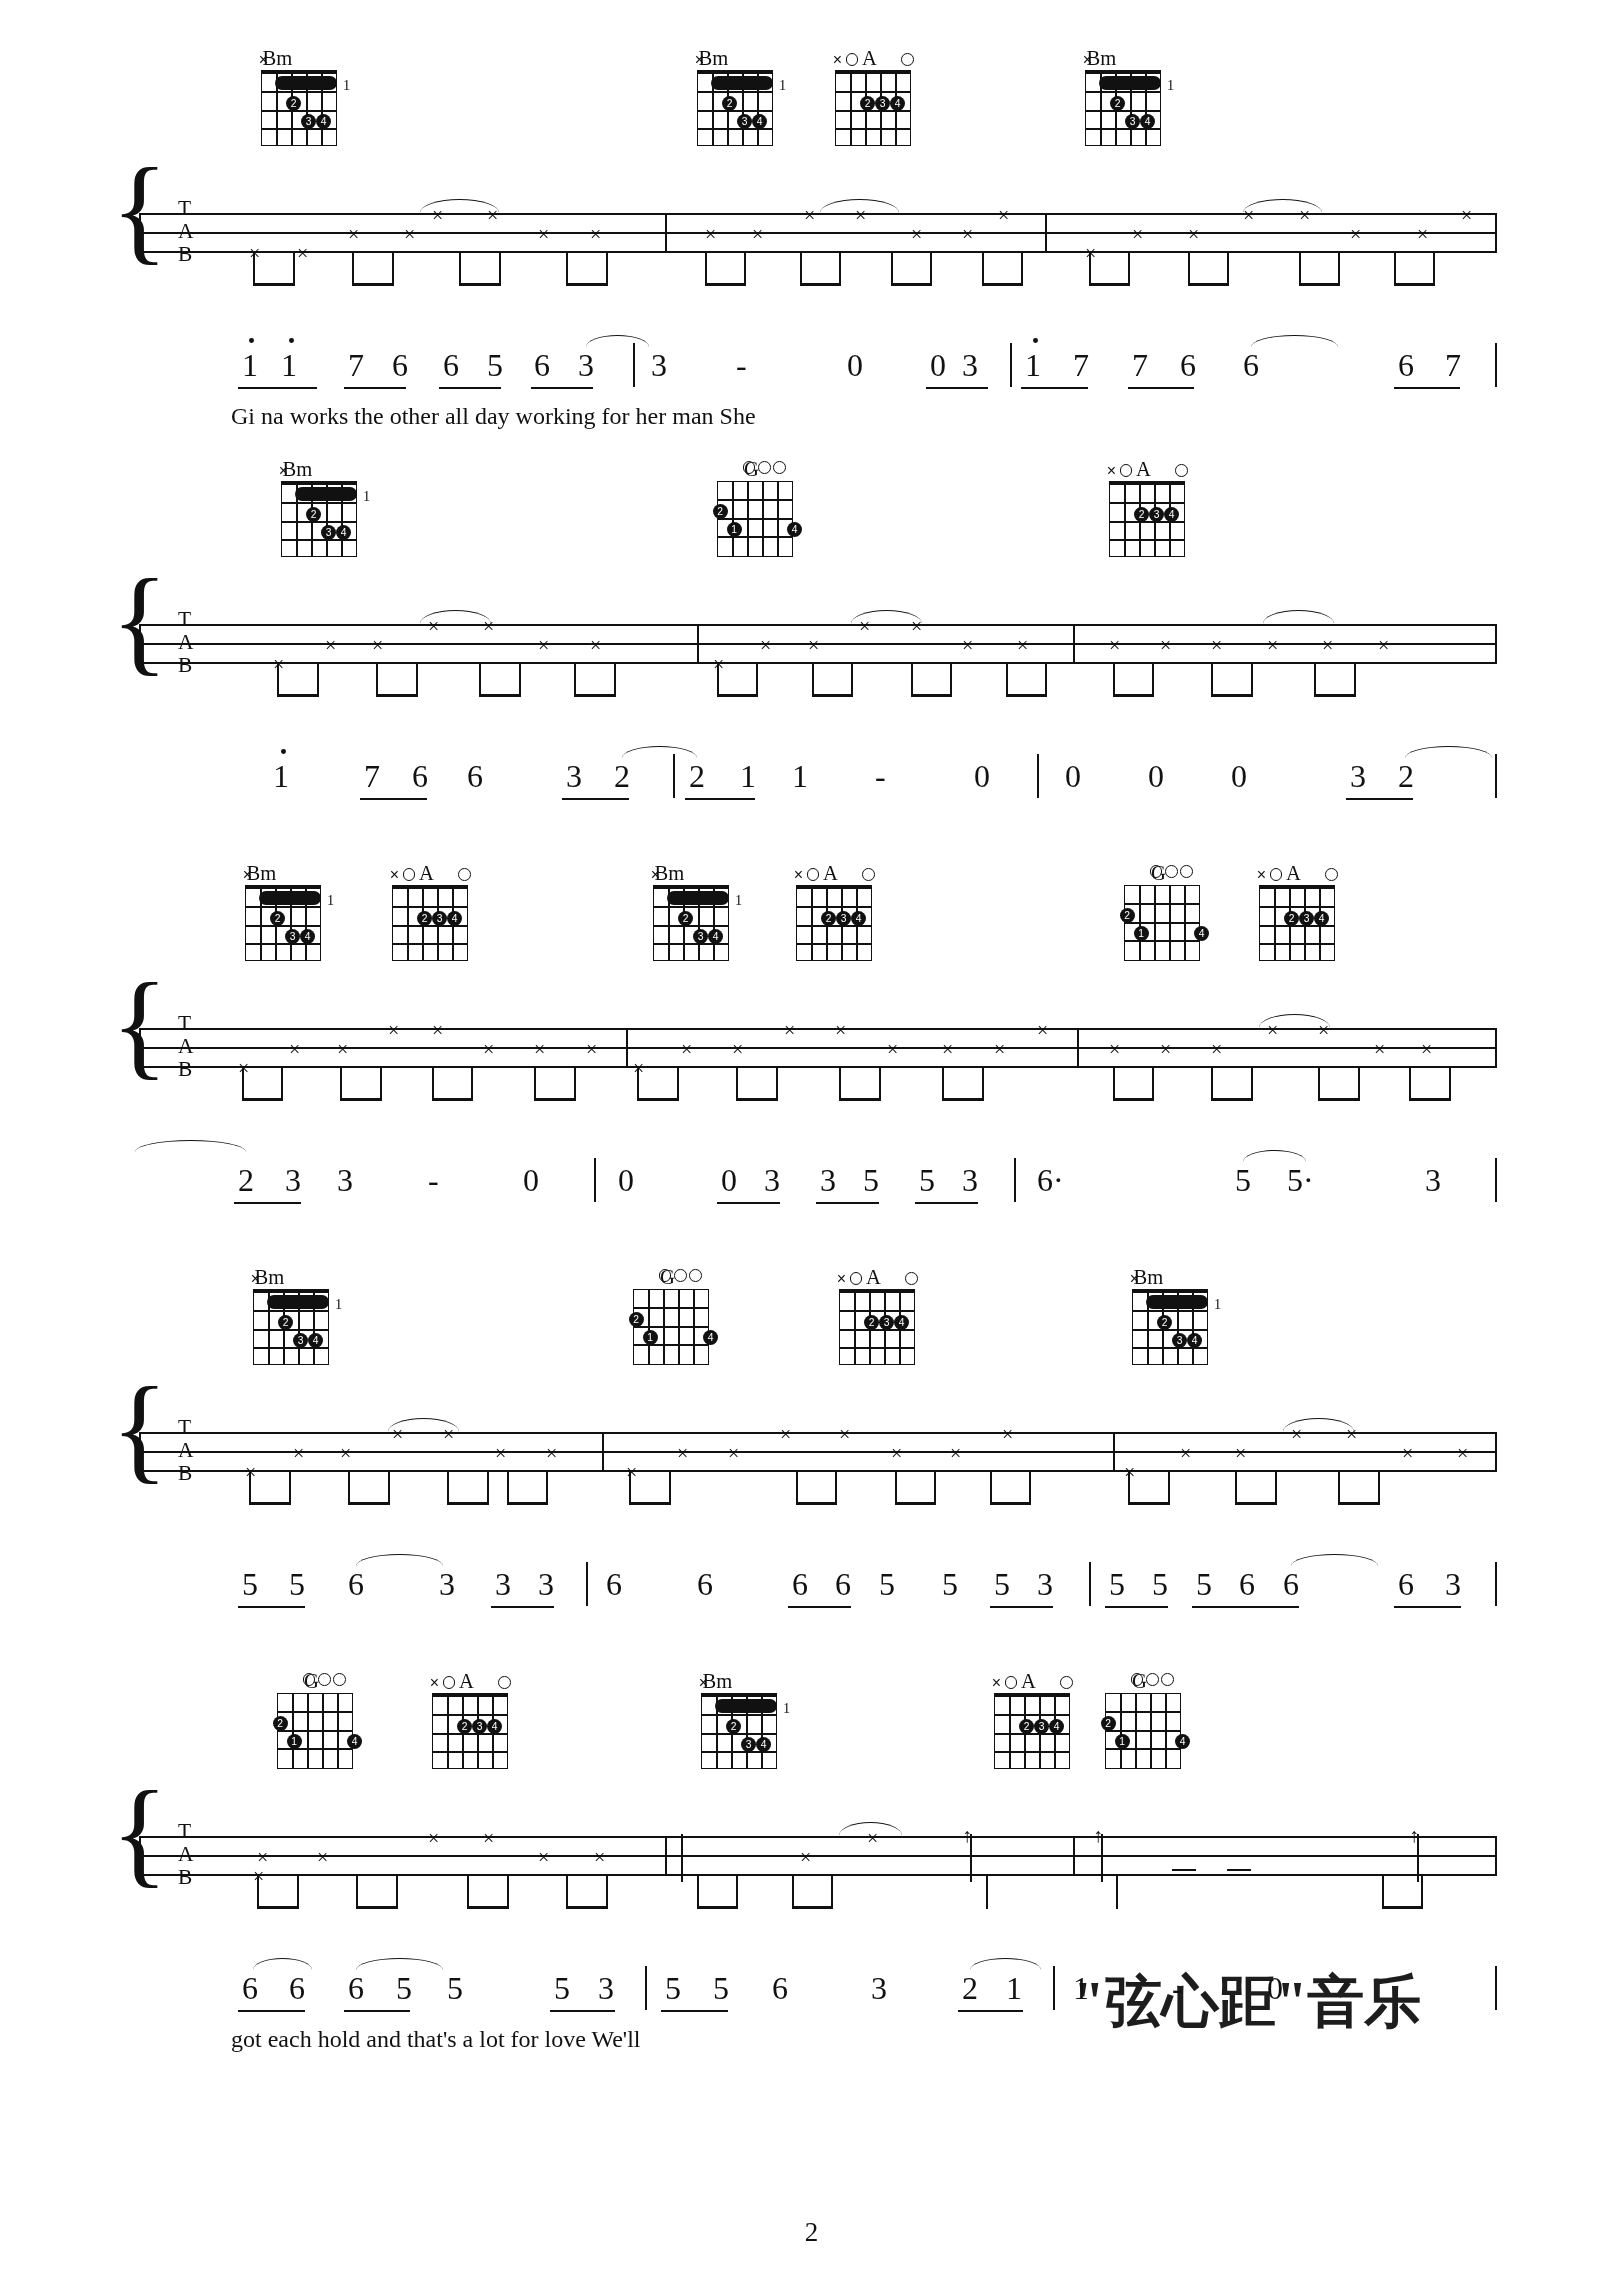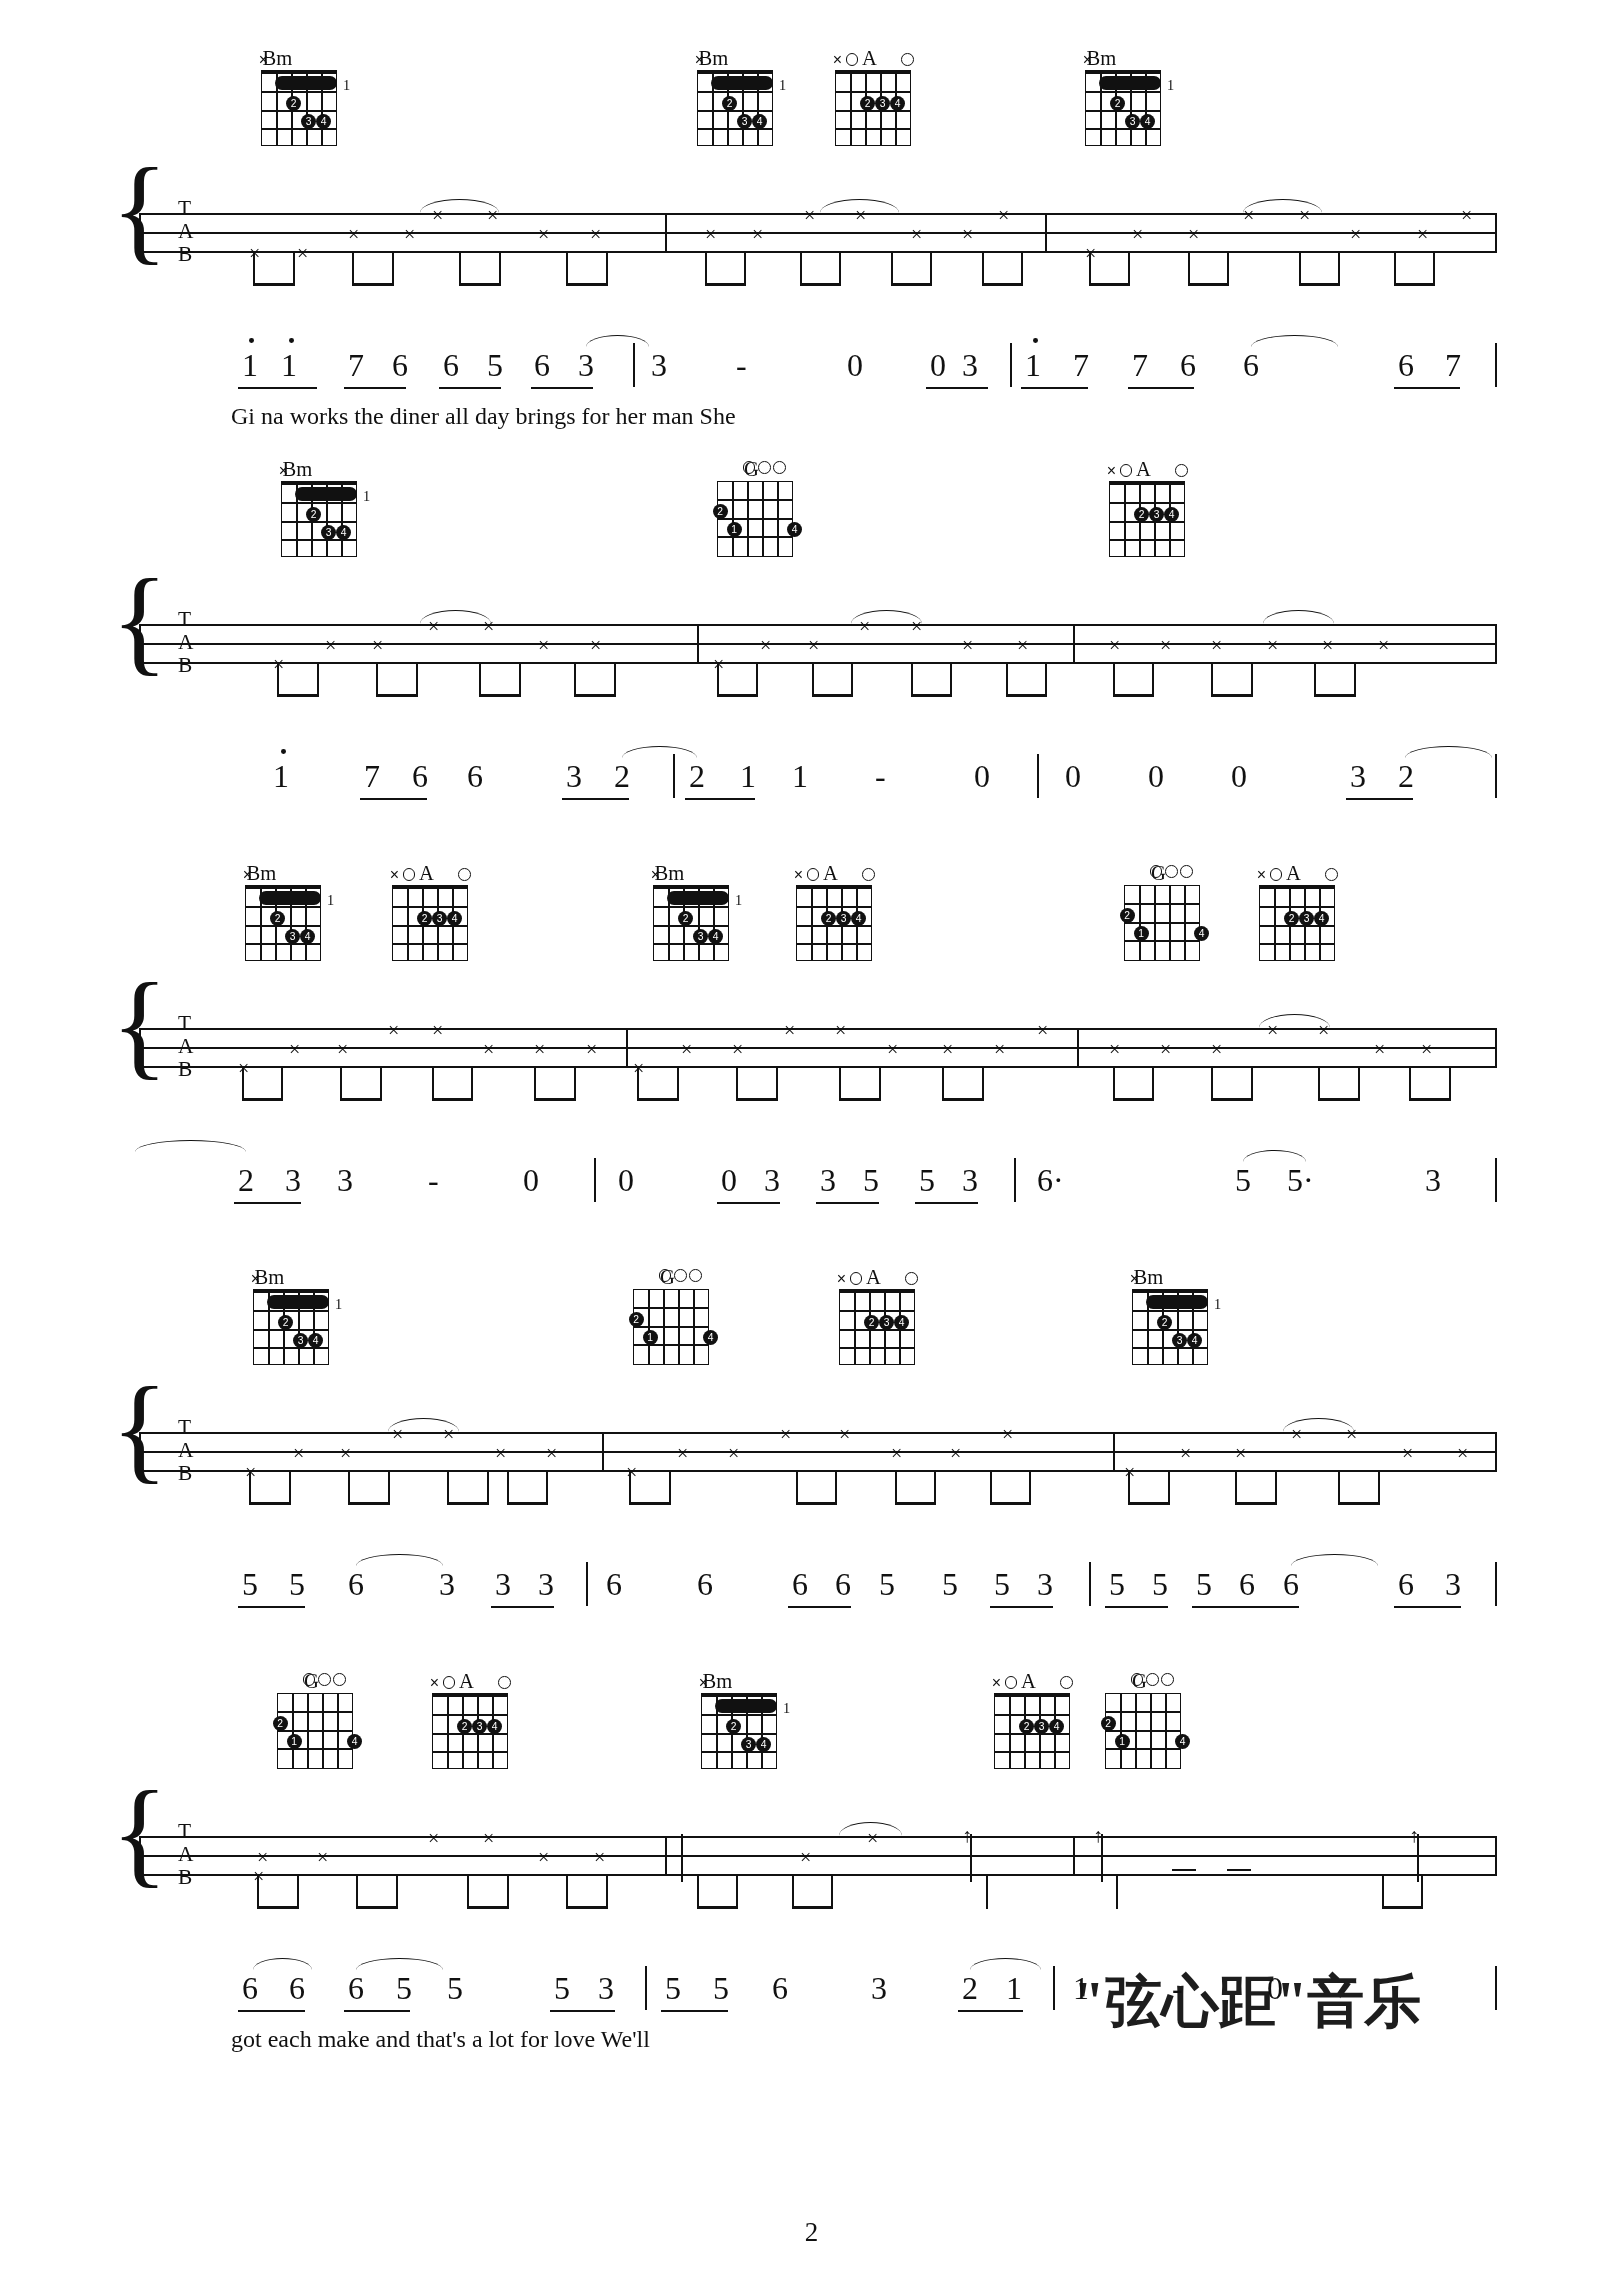--- a/index.html
+++ b/index.html
@@ -256,21 +256,21 @@
       <div class="num" style="left:1180px;">6</div>
       <div class="under" style="left:1128px;top:38px;width:66px;"></div>
       <div class="num" style="left:1243px;">6</div>
       <div class="tie" style="left:1251px;top:-14.3px;width:87px;"></div>
       <div class="num" style="left:1398px;">6</div>
       <div class="num" style="left:1445px;">7</div>
       <div class="under" style="left:1394px;top:38px;width:66px;"></div>
       <div class="vbar" style="left:1495px;top:-6.3px;height:44px;"></div>
     </div>
 
-    <div class="lyr" style="position:absolute;left:231px;top:356px;width:1346px;">Gi na works the diner all day                brings for her man        She</div>
+    <div class="lyr" style="position:absolute;left:231px;top:356px;width:1346px;">Gi na works the other all day                working for her man        She</div>
   </div>
 
   <div class="system" style="position:absolute;left:0;top:459px;">
     <div class="chords">
       <div class="chord" style="left:281px;">
         <div class="cname">Bm</div>
         <div class="grid">
           <div class="xmark" style="left:-3.2px;">×</div>
           <div class="v" style="left:14.3px;"></div>
             <div class="v" style="left:29px;"></div>
@@ -1007,20 +1007,20 @@
       <div class="num" style="left:1006px;">1</div>
       <div class="under" style="left:958px;top:38px;width:65px;"></div>
       <div class="tie" style="left:970px;top:-14.3px;width:71px;"></div>
       <div class="vbar" style="left:1053px;top:-6.3px;height:44px;"></div>
       <div class="num" style="left:1073px;">1</div>
       <div class="num" style="left:1172px;">-</div>
       <div class="num" style="left:1267px;">0</div>
       <div class="vbar" style="left:1495px;top:-6.3px;height:44px;"></div>
     </div>
 
-    <div class="lyr" style="position:absolute;left:231px;top:356px;width:1346px;">got each make        and that's a     lot  for    love               We'll</div>
+    <div class="lyr" style="position:absolute;left:231px;top:356px;width:1346px;">got each hold        and that's a     lot  for    love               We'll</div>
   </div>
 
   <div class="wm" style="left:1073px;top:1964px;font-size:57px;opacity:0.95;">"弦心距"音乐</div>
 
   <div class="pagenum" style="top:2217px;">2</div>
 </div>
 
 
 </body></html>

